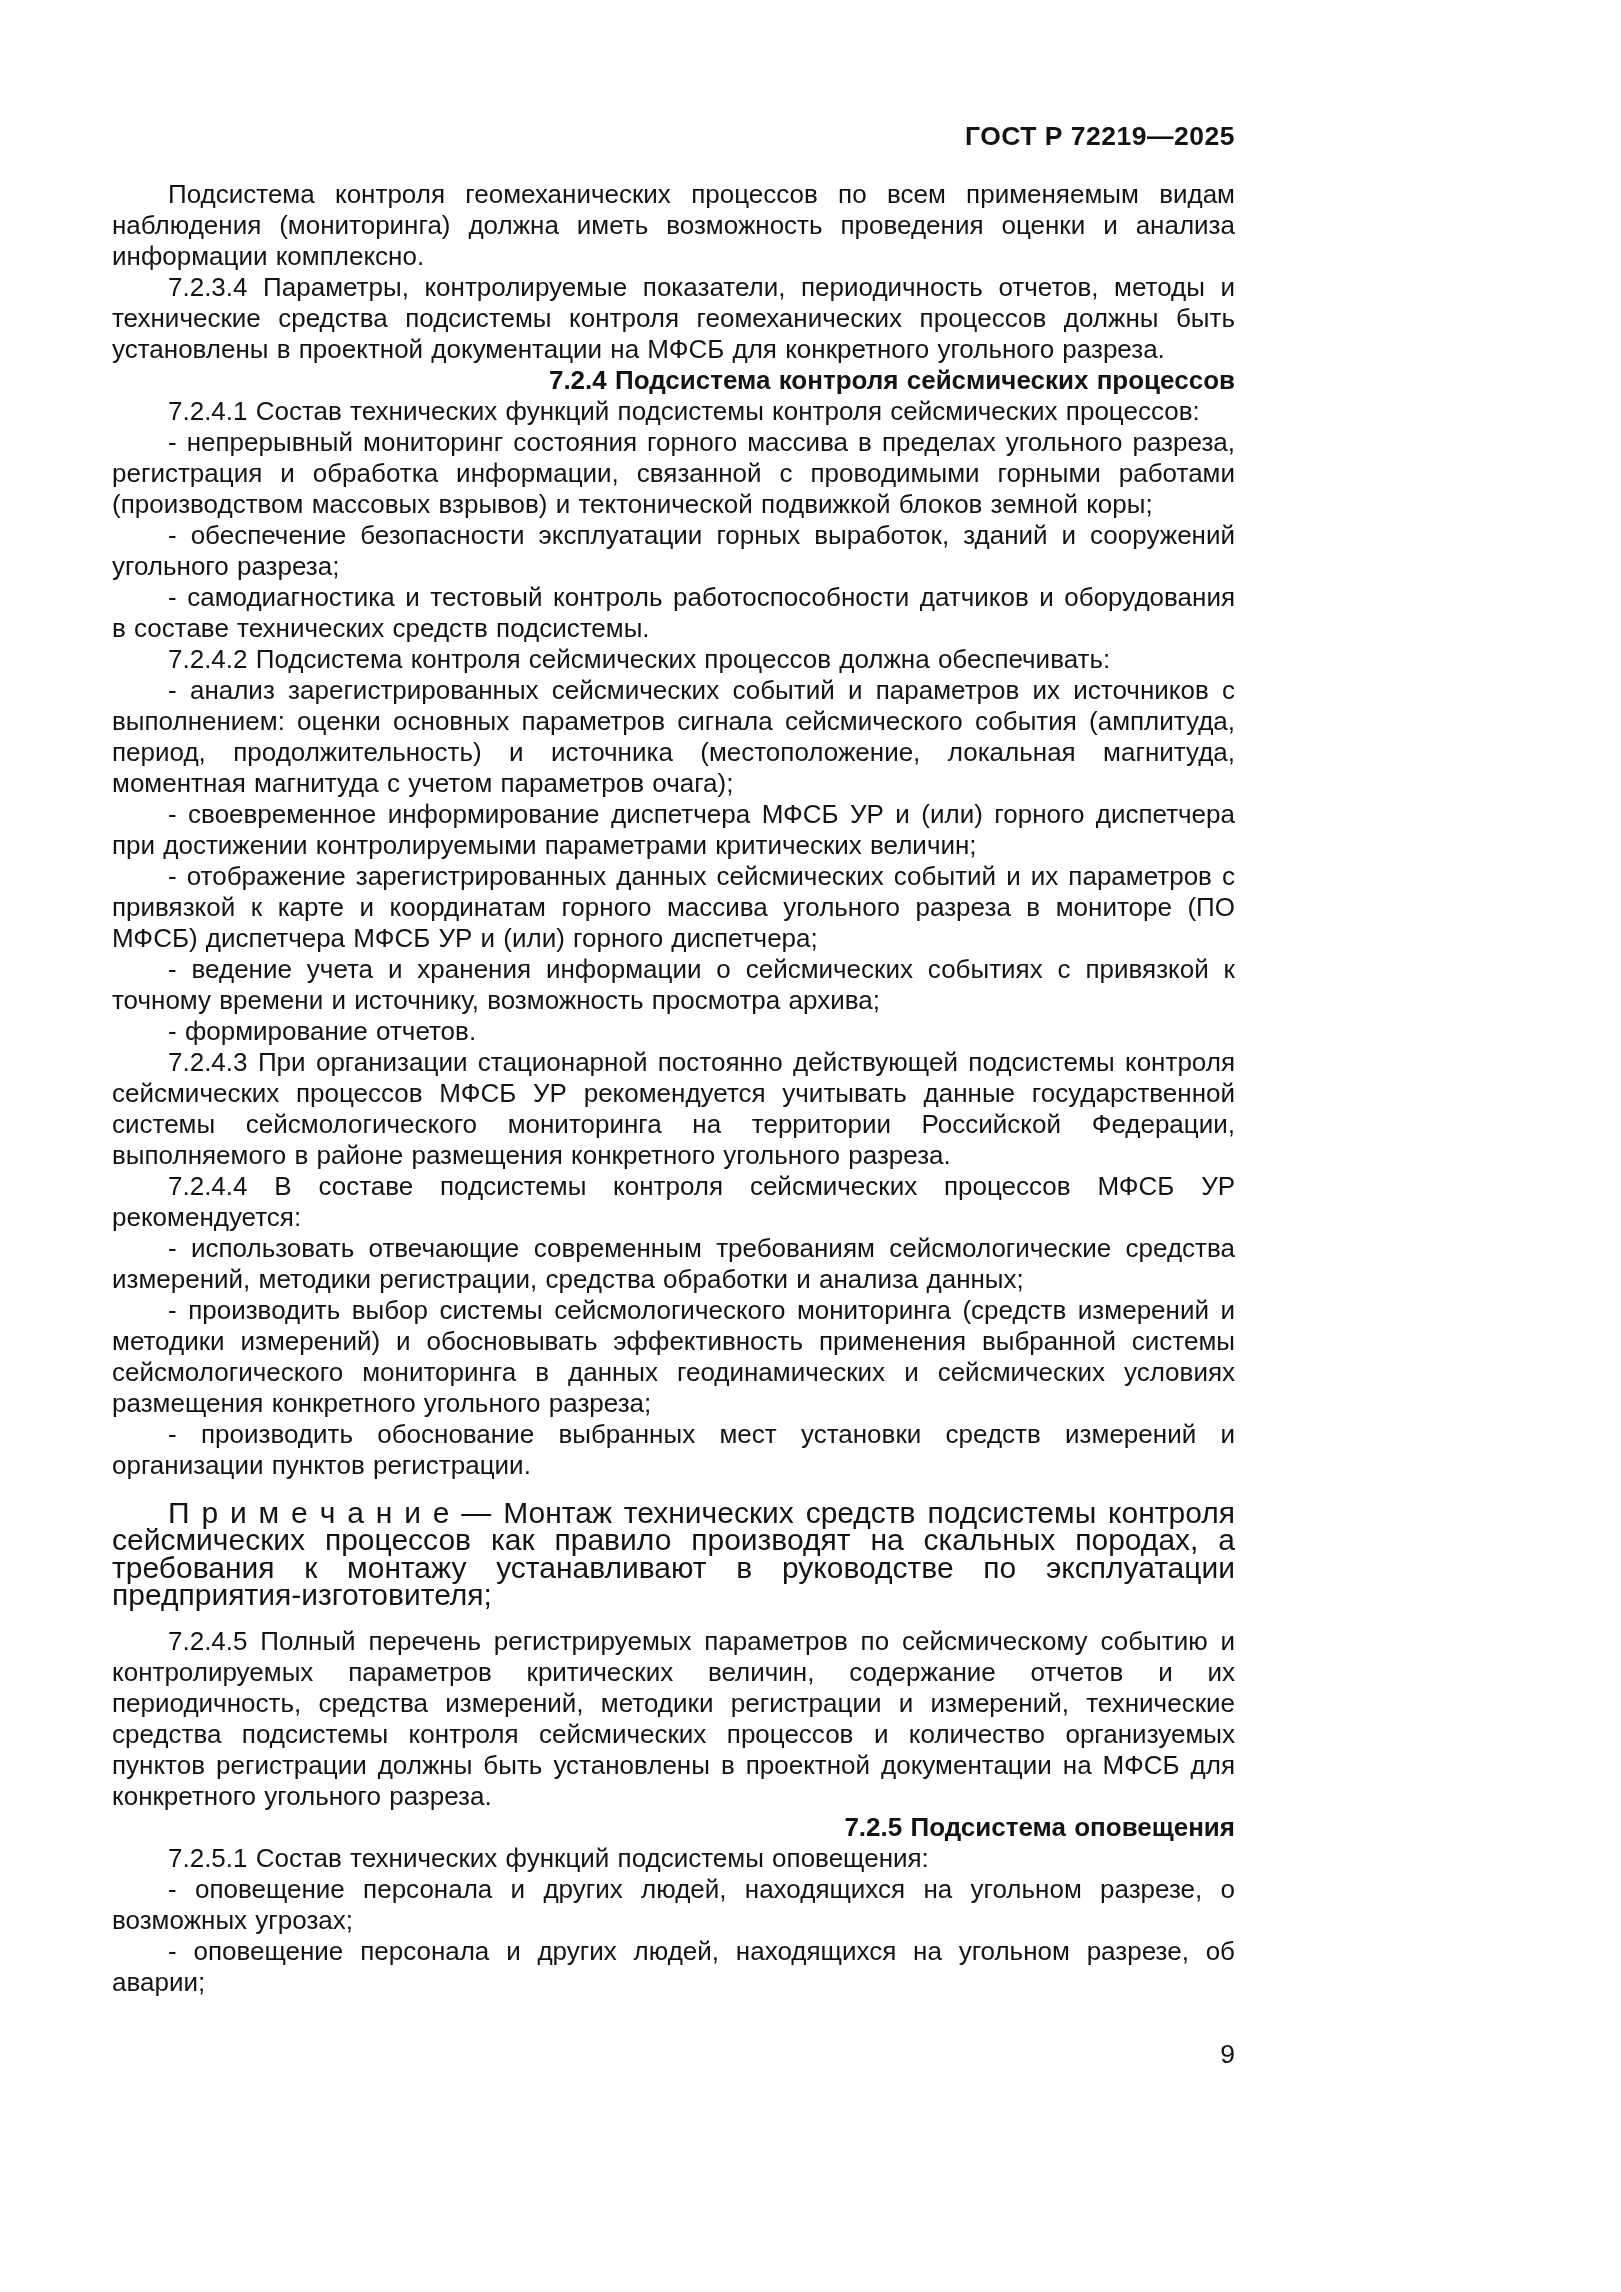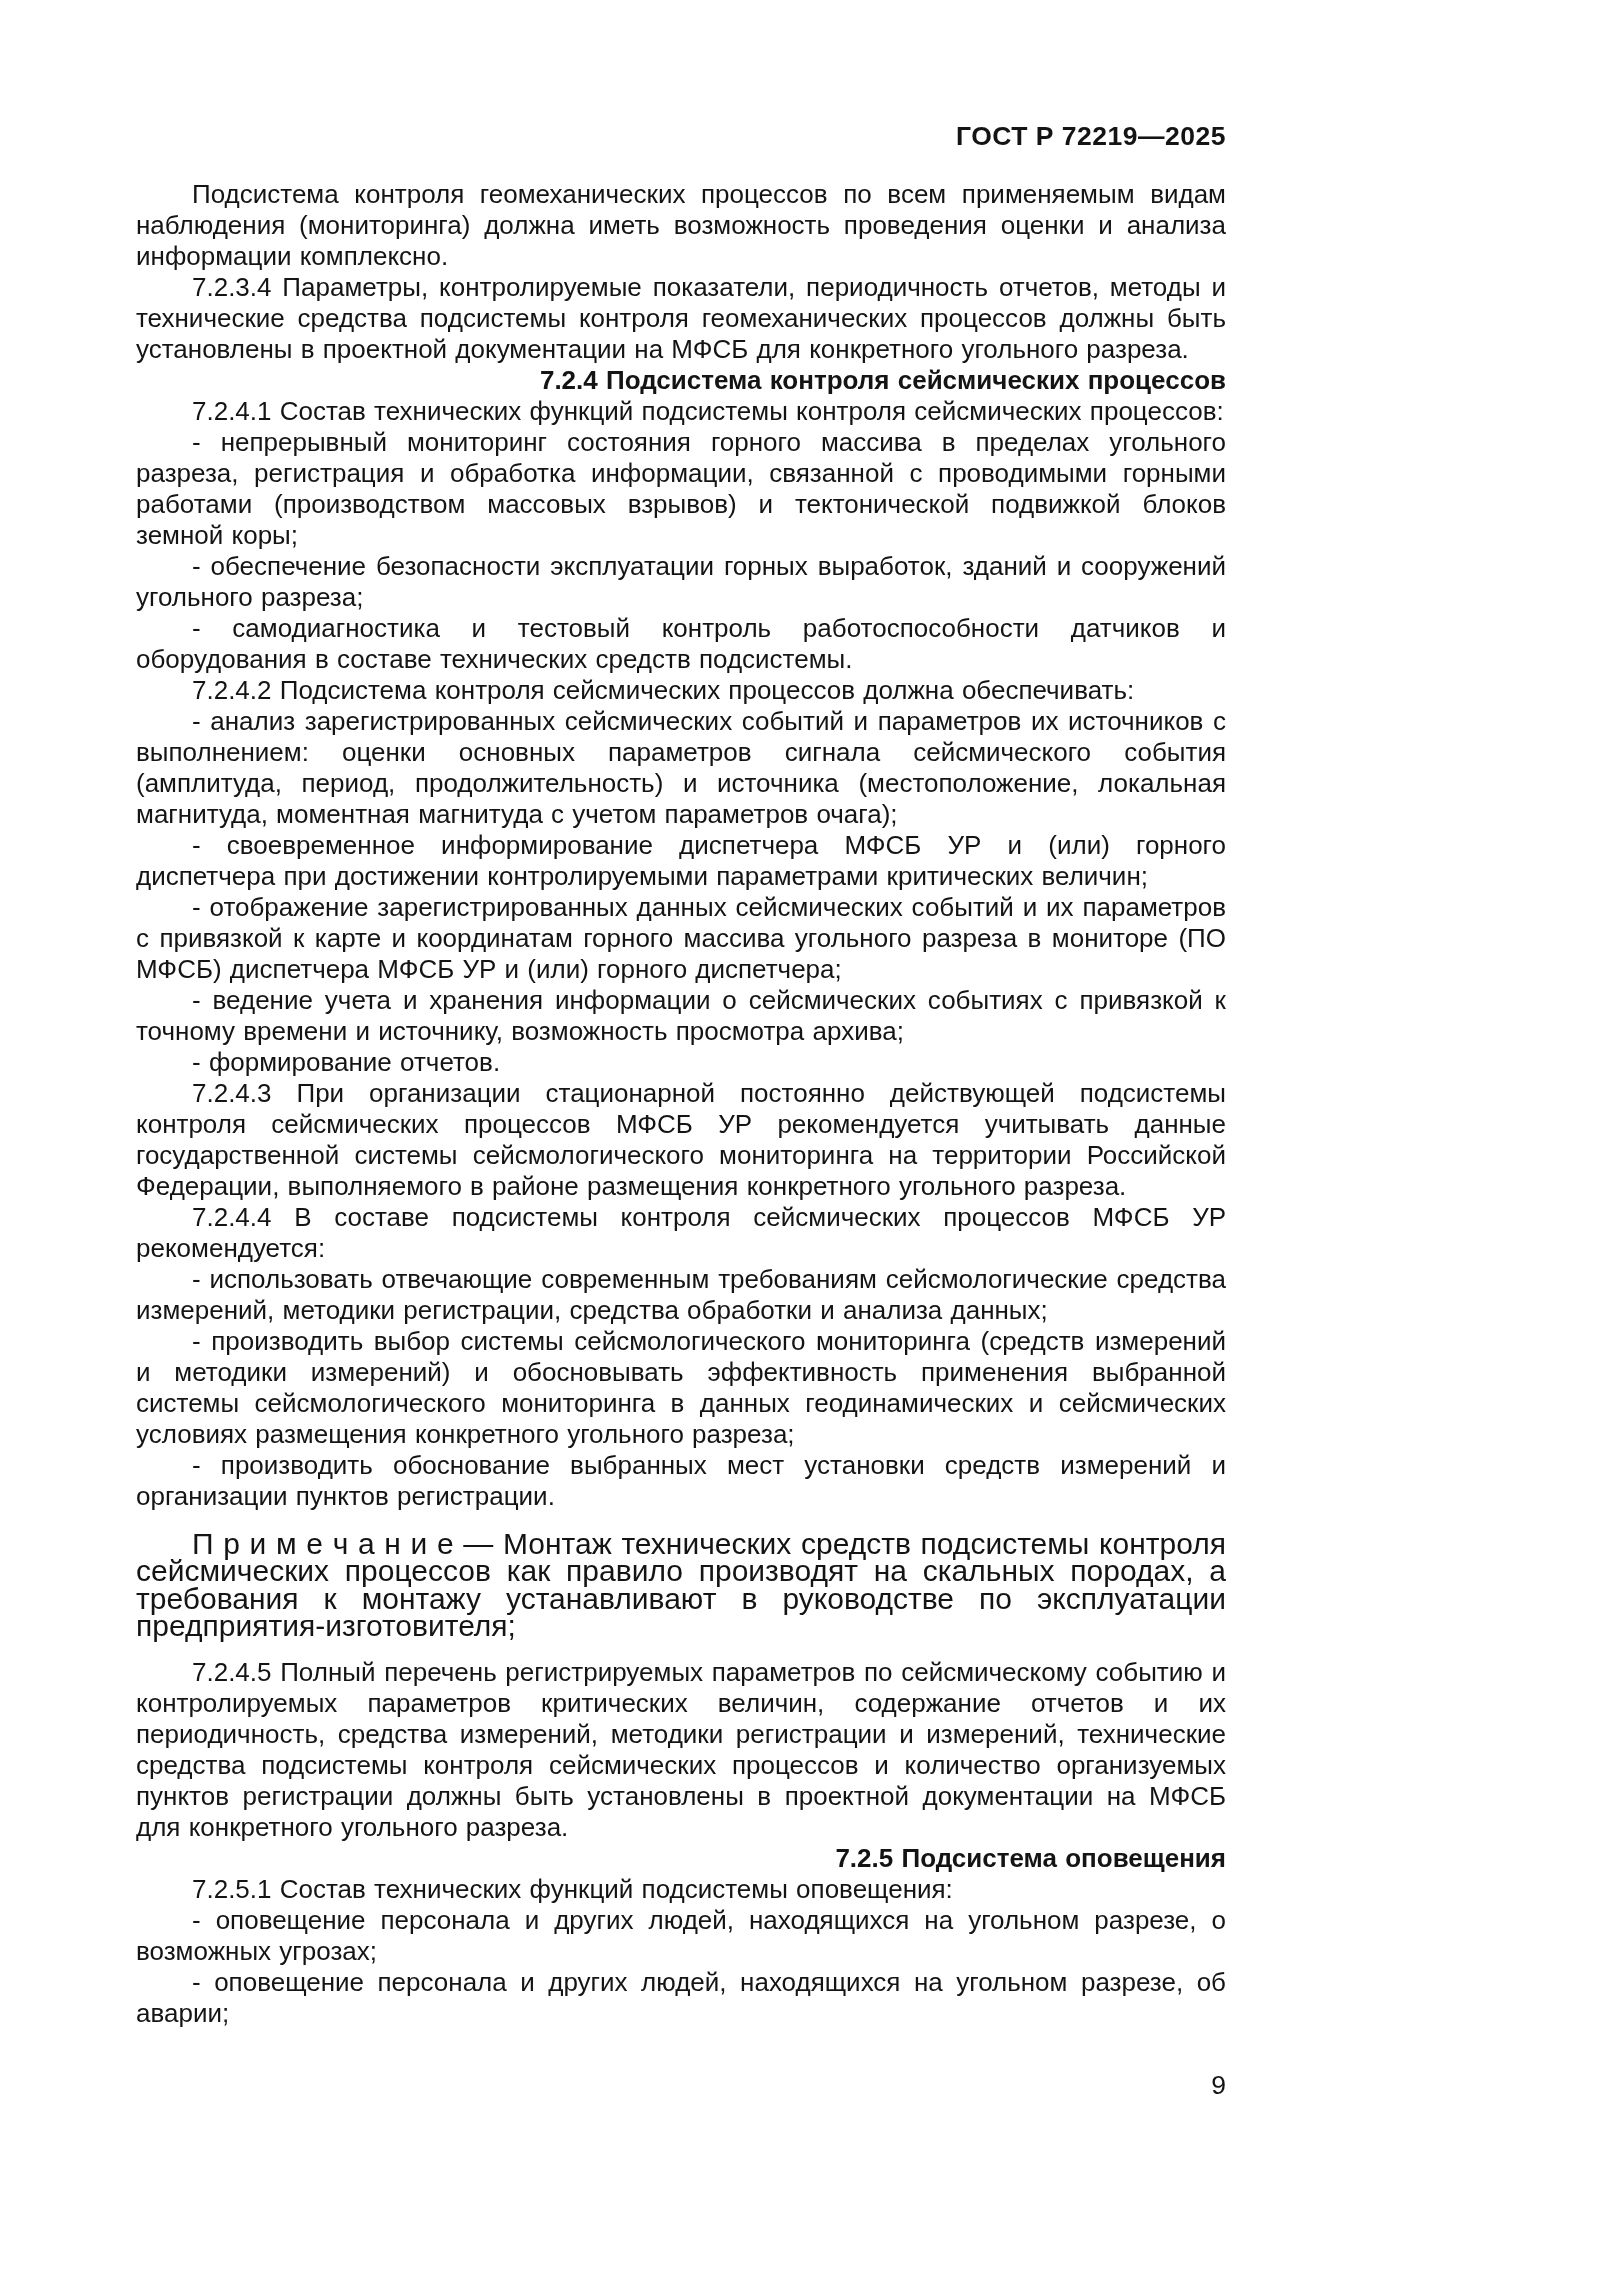--- a/index.html
+++ b/index.html
@@ -8,38 +8,37 @@
     position: relative;
     width: 1621px;
     height: 2293px;
     background: #ffffff;
     font-family: "Liberation Sans", sans-serif;
     color: #141414;
     overflow: hidden;
   }
   .content {
     position: absolute;
-    left: 103px;
+    left: 112px;
     top: 0;
     width: 1123px;
   }
   .doc-header {
     padding-top: 120px;
     text-align: right;
     font-weight: bold;
     font-size: 26.5px;
     line-height: 32px;
     letter-spacing: 0.5px;
   }
   .doc-body {
     margin-top: 27.4px;
     font-size: 26px;
     line-height: 31px;
     text-align: justify;
-    margin-left: 33px;
   }
   .para {
     text-indent: 56px;
     word-spacing: 1px;
   }
   .para.heading {
     font-weight: bold;
     text-align: right;
   }
   .para.note {

